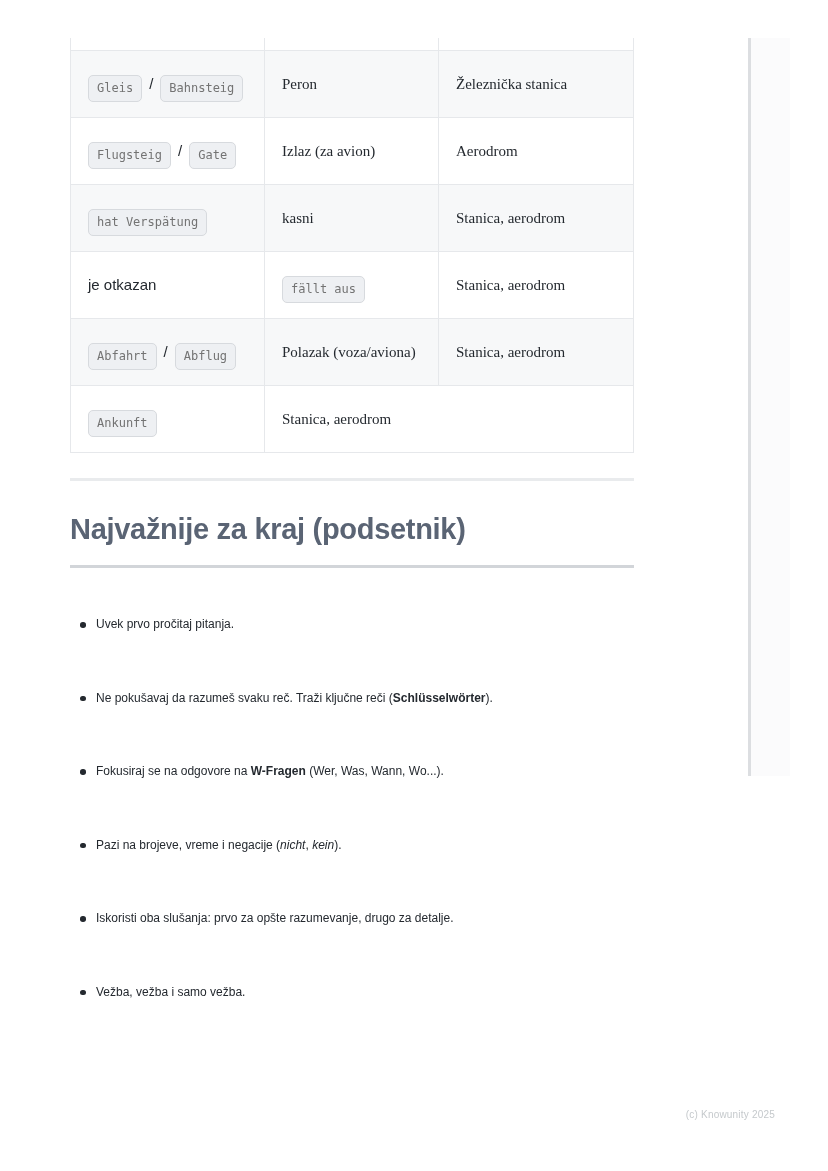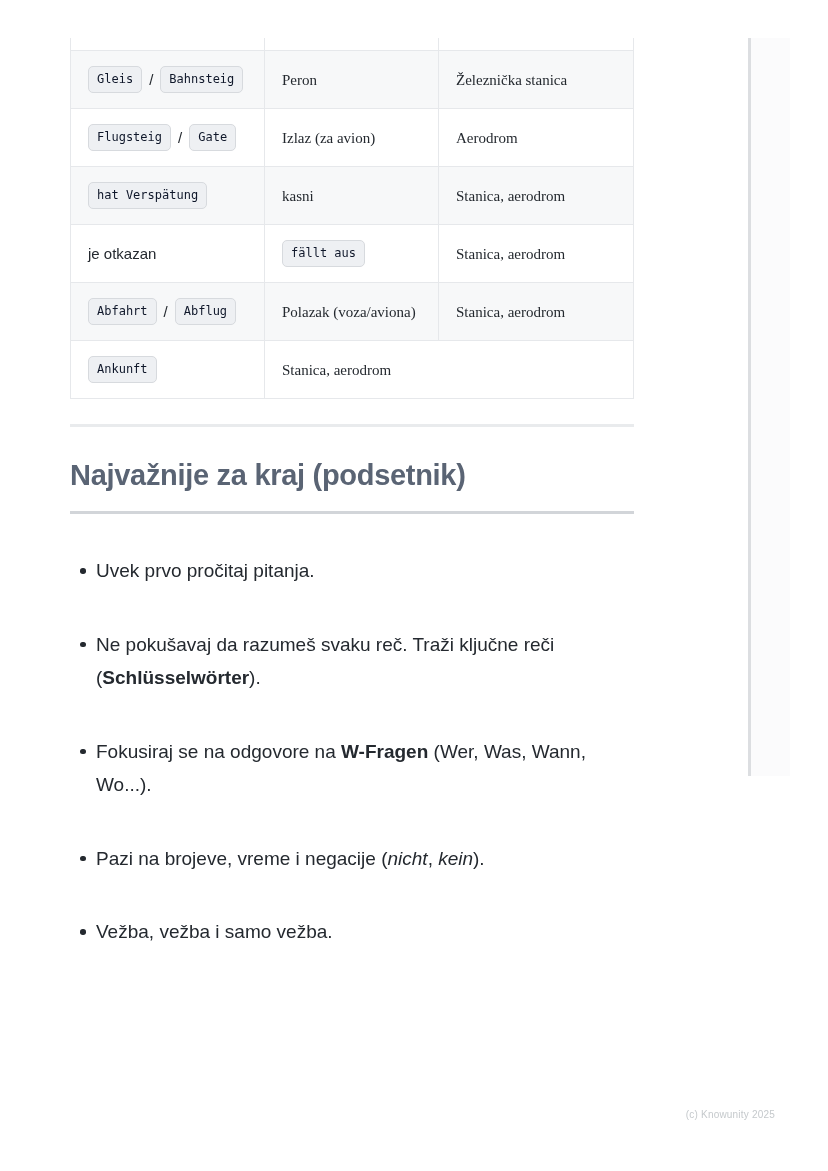--- a/index.html
+++ b/index.html
@@ -45,22 +45,23 @@
   .vrow.partial .cell { padding: 0; }
   .badge {
     display: inline-block;
     font-family: "DejaVu Sans Mono", monospace;
     font-size: 12px;
     line-height: 15px;
     padding: 5px 8px;
     background: #eef0f3;
     border: 1px solid #d7dade;
     border-radius: 5px;
-    color: #0f172a;
+    color: #737373;
     white-space: nowrap;
+    margin-top: 9px;
   }
   .badge-sep { margin: 0 7px; color: #24292f; font-size: 15px; }
 
   
   .divider {
     margin-top: 25px;
     height: 3px;
     background: #e9ebed;
   }
   .section-heading {
@@ -75,21 +76,21 @@
   }
 
   
   .reminder-list {
     margin: 15px 0 0 0;
     padding: 0 0 0 26px;
     list-style: none;
   }
   .reminder-list li {
     position: relative;
-    font-size: 19px;
+    font-size: 12px;
     line-height: 33.5px;
     color: #24292f;
     margin-top: 40px;
   }
   .reminder-list li::before {
     content: "";
     position: absolute;
     left: -16px; top: 14px;
     width: 5.5px; height: 5.5px;
     border-radius: 50%;
@@ -202,20 +203,21 @@
   <div class="divider"></div>
 
   <h1 class="section-heading">Najvažnije za kraj (podsetnik)</h1>
 
   <ul class="reminder-list">
 
   <li><span>Uvek prvo pročitaj pitanja.</span></li>
       <li><span>Ne pokušavaj da razumeš svaku reč. Traži ključne reči (</span><span class="seg-bold">Schlüsselwörter</span><span>).</span></li>
       <li><span>Fokusiraj se na odgovore na </span><span class="seg-bold">W-Fragen</span><span> (Wer, Was, Wann, Wo...).</span></li>
       <li><span>Pazi na brojeve, vreme i negacije (</span><span class="seg-italic">nicht</span><span>, </span><span class="seg-italic">kein</span><span>).</span></li>
+      <li><span>Iskoristi oba slušanja: prvo za opšte razumevanje, drugo za detalje.</span></li>
       <li><span>Vežba, vežba i samo vežba.</span></li>
     </ul>
 
 </div>
 
 <div class="scroll-strip"></div>
 
 <div class="footer">(c) Knowunity 2025</div>
 
 </body></html>

